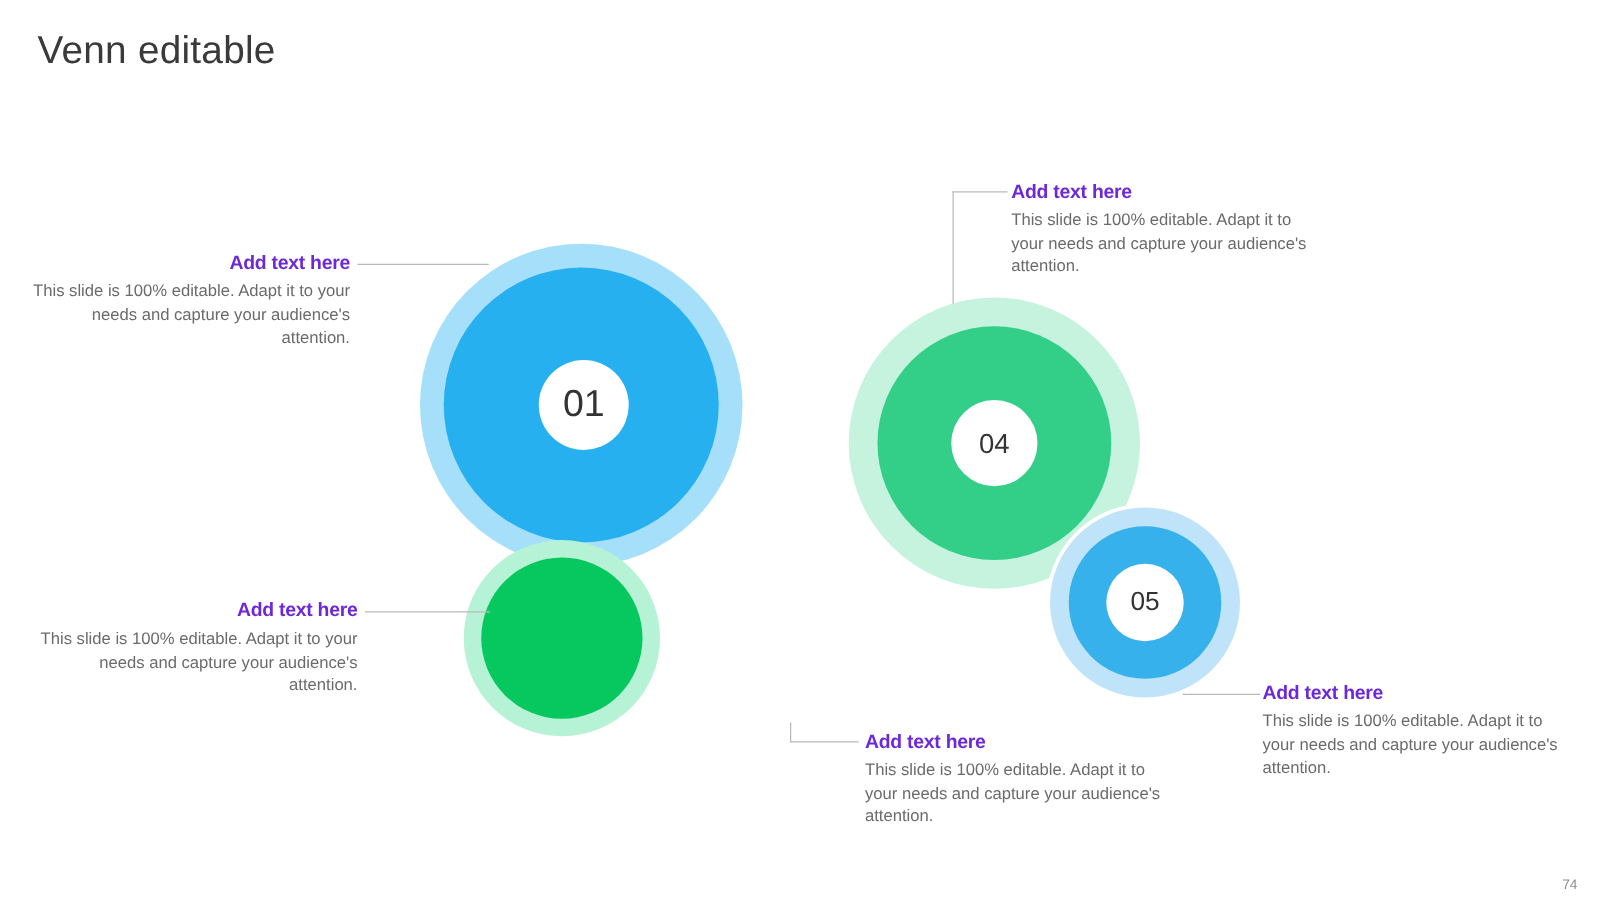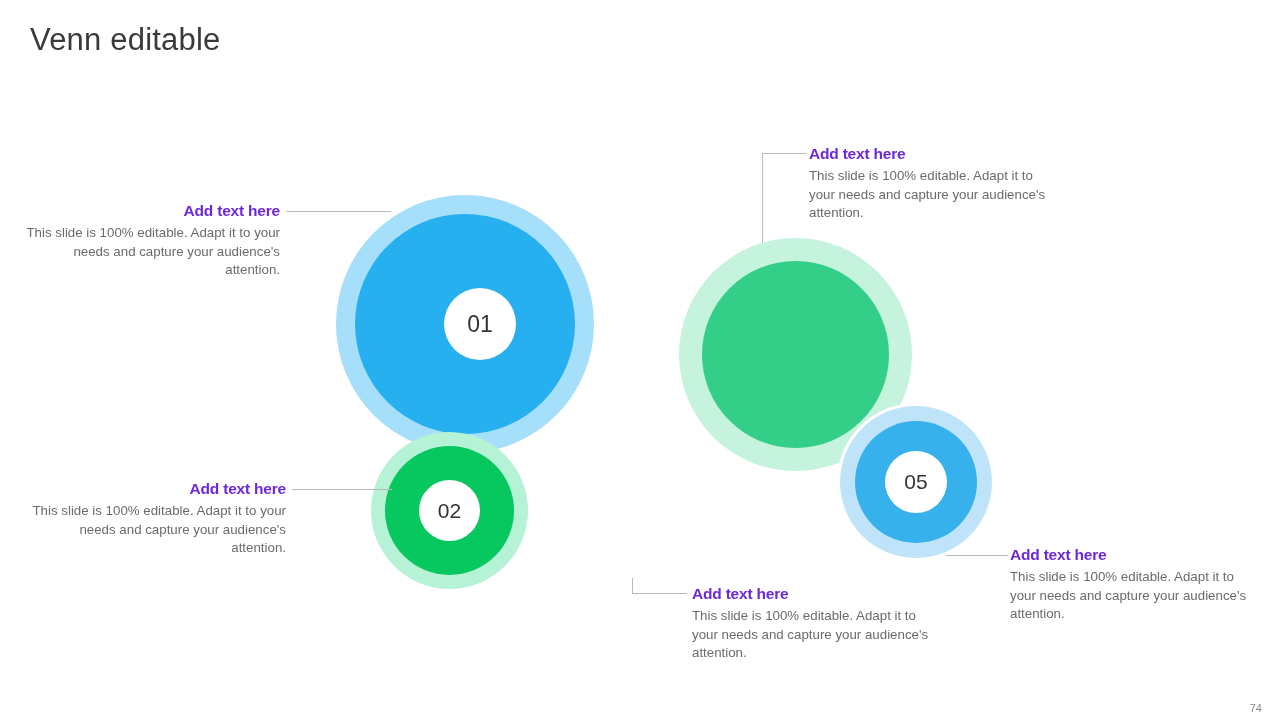--- a/index.html
+++ b/index.html
@@ -110,32 +110,32 @@
 </head>
 <body>
 
 <div id="slide-title">Venn editable</div>
 
 <div id="venn-stage">
 
   <div class="venn-node" style="left:336px; top:195px; width:258px; height:258px;">
     <div class="venn-halo" style="left:0; top:0; width:258px; height:258px; background:#a5dff9;"></div>
     <div class="venn-core" style="left:19px; top:19px; width:220px; height:220px; background:#27b0ef;"></div>
-    <div class="venn-center" style="left:108px; top:93px; width:72px; height:72px; font-size:23px;">01</div>
+    <div class="venn-center" style="left:95px; top:93px; width:72px; height:72px; font-size:30px;">01</div>
   </div>
 
   <div class="venn-node" style="left:679px; top:238px; width:233px; height:233px;">
     <div class="venn-halo" style="left:0; top:0; width:233px; height:233px; background:#c5f3de;"></div>
     <div class="venn-core" style="left:23px; top:23px; width:187px; height:187px; background:#33cf88;"></div>
+    <div class="venn-center" style="left:82px; top:82px; width:69px; height:69px; font-size:22px;">04</div>
   </div>
 
   <div class="venn-node" style="left:371px; top:432px; width:157px; height:157px;">
     <div class="venn-halo" style="left:0; top:0; width:157px; height:157px; background:#b6f2d5;"></div>
     <div class="venn-core" style="left:14px; top:14px; width:129px; height:129px; background:#06c85e;"></div>
-    <div class="venn-center" style="left:48px; top:48px; width:61px; height:61px; font-size:21px;">02</div>
   </div>
 
   <div class="venn-node" style="left:840px; top:406px; width:152px; height:152px;">
     <div class="venn-halo" style="left:0; top:0; width:152px; height:152px; background:#bfe3f8;
                 box-shadow: 0 0 0 3px #ffffff;"></div>
     <div class="venn-core" style="left:15px; top:15px; width:122px; height:122px; background:#36b1ec;"></div>
     <div class="venn-center" style="left:45px; top:45px; width:62px; height:62px; font-size:21px;">05</div>
   </div>
 
 

